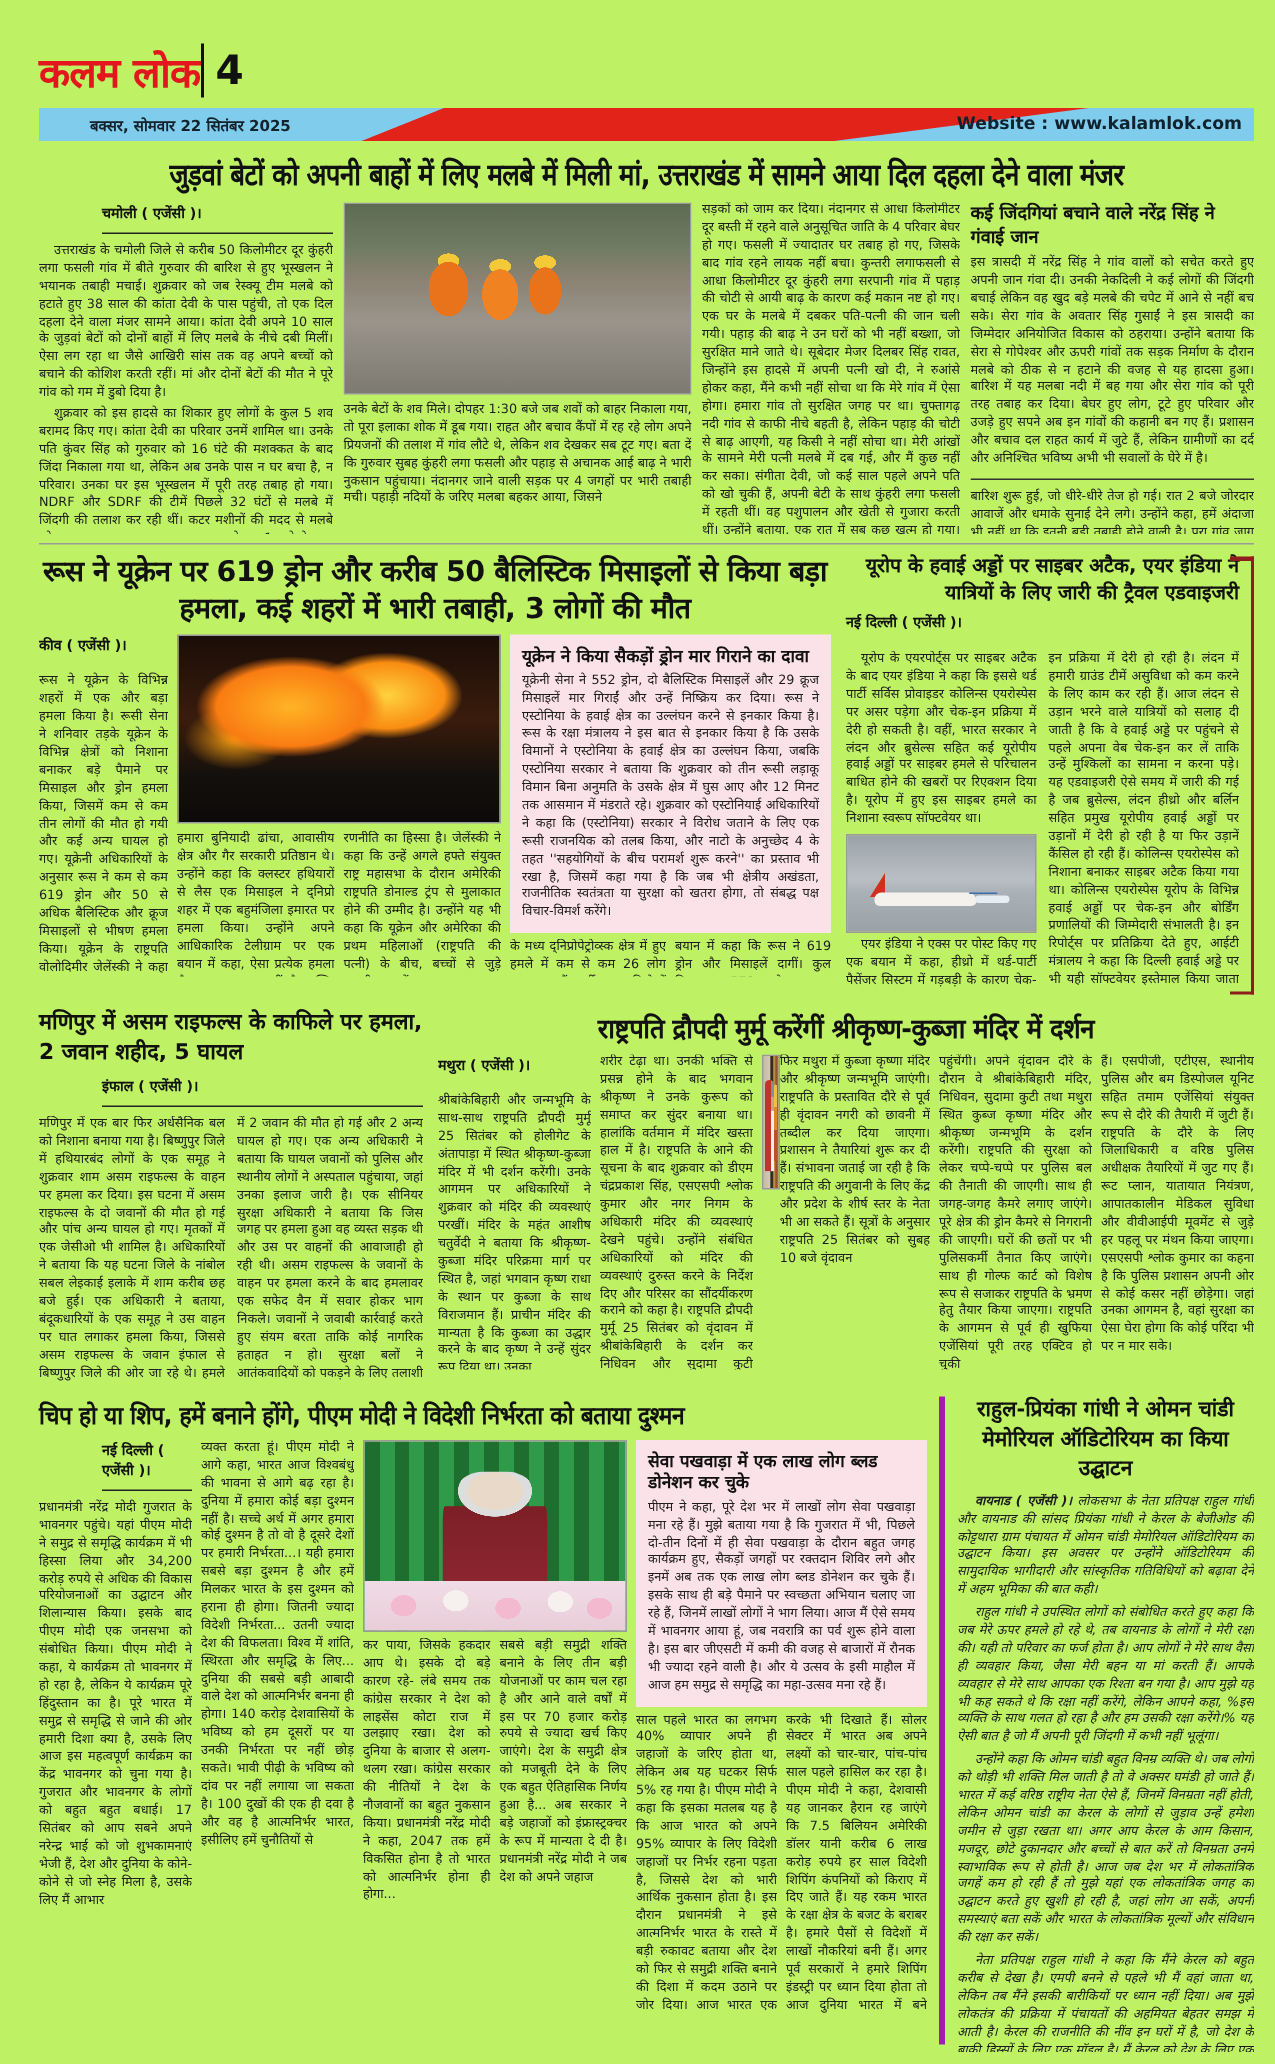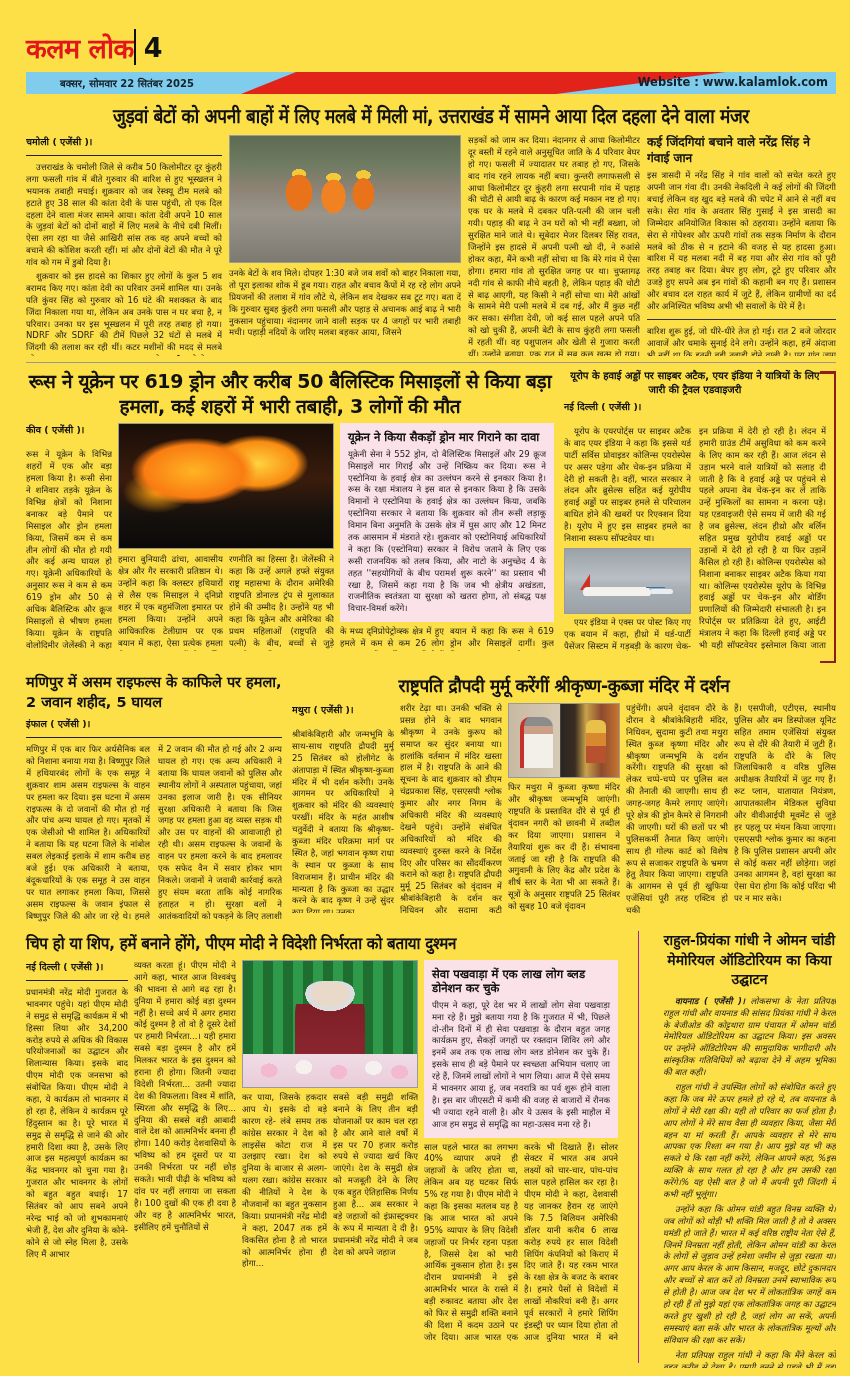--- a/index.html
+++ b/index.html
@@ -1,17 +1,17 @@
 <!DOCTYPE html>
 <html><head>
 <meta charset="utf-8">
 <style>
   * { margin:0; padding:0; box-sizing:border-box; }
   body { background:#e8e8e8; font-family:"DejaVu Sans", sans-serif; }
-  .page { position:relative; width:850px; height:1376px; margin:0 auto; background:#fde047;
+  .page { position:relative; width:850px; height:1376px; margin:0 auto; background:#bef264;
           color:#111; padding:10px 14px 0 26px; overflow:hidden; }
 
   
   .masthead { display:flex; align-items:center; height:46px; margin-top:14px; }
   .logo { color:#e2161c; font-size:27px; font-weight:bold; letter-spacing:-0.5px; }
   .m-center { display:flex; align-items:center; gap:10px; margin:0 auto; transform:translateX(-40px); }
   .vbar { width:2px; height:36px; background:#111; }
   .section-title { font-size:22px; font-weight:bold; letter-spacing:-0.5px; }
   .m-right { display:flex; align-items:center; gap:8px; }
   .page-num { font-size:27px; font-weight:bold; }
@@ -20,21 +20,21 @@
   .strip { position:relative; height:22px; background:#7fccec; margin-top:2px; overflow:hidden; }
   .red-shape { position:absolute; left:200px; top:0; width:500px; height:100%; background:#e2231a;
                clip-path:polygon(14% 0, 100% 0, 66% 100%, 3% 100%); }
   .date-line { position:absolute; left:34px; top:4px; font-size:10px; font-weight:bold; color:#14222c; }
   .website { position:absolute; right:8px; top:3px; font-size:11.5px; font-weight:bold; color:#10222e; }
 
   
   .hl1 { margin-top:8px; text-align:center; font-weight:bold; font-size:20px; white-space:nowrap;
          transform:scaleX(0.86); transform-origin:center; letter-spacing:-0.4px; }
   .byline { font-weight:bold; font-size:9.5px; padding-bottom:7px; margin-bottom:6px; }
-  .byline.ruled { border-bottom:1.2px solid #222; }
+  .byline.ruled { border-bottom:1.2px solid #222;margin-left:42px; }
   .body-txt { font-size:8.5px; line-height:1.4; text-align:justify; color:#1c1c1c; }
   .body-txt p { text-indent:10px; margin-bottom:2px; }
   .col { overflow:hidden; }
   .photo { width:100%; border:1px solid #9a9a9a; }
   .pinkbox { background:#fbe2e8; padding:7px 8px; }
   .pinkbox h3 { font-size:11.5px; font-weight:bold; margin-bottom:4px; line-height:1.25; }
 
   
   .s1 { display:flex; gap:7px; height:228px; margin-top:6px; border-bottom:1px solid #999; padding-bottom:6px; }
   .s1-c1 { width:196px; }
@@ -55,50 +55,50 @@
   .ru-mid .photo { height:126px; margin-bottom:5px; }
   .ru-mid-cols { display:flex; gap:6px; flex:1; overflow:hidden; }
   .ru-mid-cols .col { flex:1; }
   .ru-right { flex:1; display:flex; flex-direction:column; }
   .ru-tail { display:flex; gap:6px; flex:1; overflow:hidden; margin-top:4px; }
   .ru-tail .col { flex:1; }
   .eu { flex:1; position:relative; padding-right:10px; }
   .eu::after { content:''; position:absolute; right:0; top:2px; bottom:2px; width:2.5px; background:#8e1d1d; }
   .eu .stub { position:absolute; right:0; width:16px; height:2.5px; background:#8e1d1d; }
   .eu .stub.t { top:2px; } .eu .stub.b { bottom:2px; }
-  .eu h2 { text-align:center; font-weight:bold; font-size:10px; line-height:1.35; margin-bottom:4px; }
+  .eu h2 { text-align:right; font-weight:bold; font-size:13px; line-height:1.35; margin-bottom:4px; }
   .eu-body { columns:2; column-gap:8px; height:228px; overflow:hidden; }
   .eu-body .photo { height:66px; margin:3px 0; }
 
   
   .row3 { display:flex; gap:10px; height:250px; margin-top:8px; }
   .mn { width:256px; }
   .mn h2 { font-weight:bold; font-size:14.5px; line-height:1.35; margin-bottom:5px; }
   .mn-body { columns:2; column-gap:8px; height:188px; overflow:hidden; }
   .pr { flex:1; }
   .pr h2 { text-align:center; font-weight:bold; font-size:18px; letter-spacing:-0.3px; margin-bottom:6px; white-space:nowrap; transform:scaleX(0.95); transform-origin:center; }
   .pr-cols { display:flex; gap:6px; height:210px; }
   .pr-cols .col { flex:1; }
-  .pr-mid { flex:1.1 !important; display:flex; flex-direction:column; }
+  .pr-mid { flex:1.1 !important; display:flex; }
   .pr-mid .photo { height:90px; margin-bottom:4px; }
 
   
-  .row4 { display:flex; gap:20px; height:432px; margin-top:8px; }
+  .row4 { display:flex; gap:8px; height:432px; margin-top:8px; }
   .md { width:592px; }
   .md h2 { font-weight:bold; font-size:16.5px; white-space:nowrap; transform:scaleX(0.92); transform-origin:left; letter-spacing:-0.3px; margin-bottom:6px; }
   .md-cols { display:flex; gap:6px; height:382px; }
   .md-c1, .md-c2 { width:102px; }
   .md-mid { width:176px; display:flex; flex-direction:column; }
   .md-mid .photo { height:128px; margin-bottom:4px; }
   .md-mid-cols { display:flex; gap:6px; flex:1; overflow:hidden; }
   .md-mid-cols .col { flex:1; }
   .md-right { flex:1; display:flex; flex-direction:column; }
   .md-right-cols { display:flex; gap:6px; flex:1; overflow:hidden; margin-top:4px; }
   .md-right-cols .col { flex:1; }
-  .rg { flex:1; border-left:1px solid #a21caf; padding-left:24px; }
+  .rg { flex:1; border-left:4px solid #a21caf; padding-left:8px; }
   .rg h2 { text-align:center; font-weight:bold; font-size:14px; line-height:1.4; margin-bottom:6px; }
   .rg .body-txt { height:372px; overflow:hidden; }
   .rg .body-txt p { text-indent:12px; margin-bottom:3px;font-style:italic; }
   .byline-inline { font-weight:bold; }
 
   
   .ph-rescue { background:
       radial-gradient(22px 30px at 30% 45%, #e8731a 60%, transparent 61%),
       radial-gradient(20px 28px at 45% 48%, #f08222 60%, transparent 61%),
       radial-gradient(18px 26px at 58% 46%, #e8731a 60%, transparent 61%),

